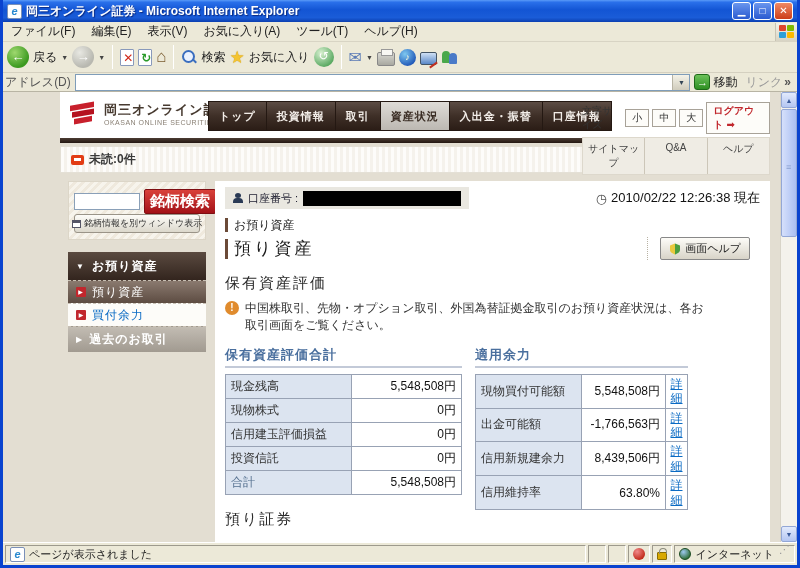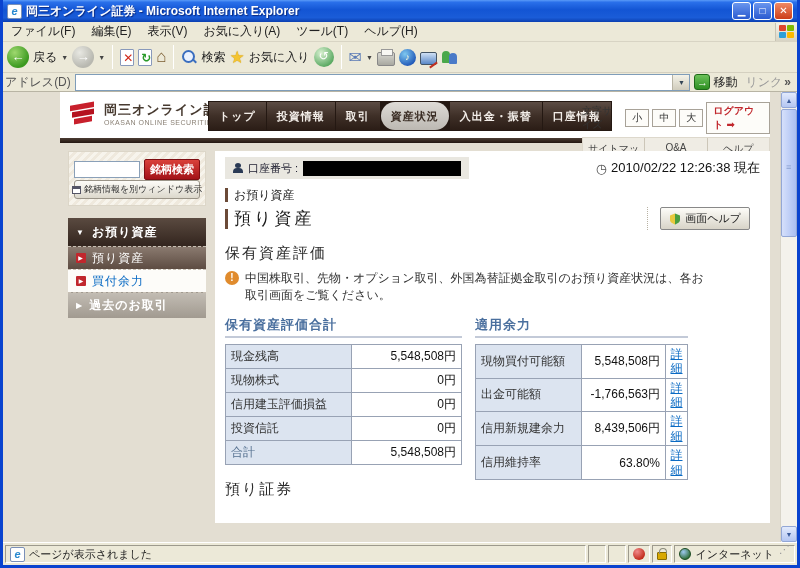--- a/index.html
+++ b/index.html
@@ -66,21 +66,21 @@
   .page { position:absolute; left:0; top:0; width:777px; height:451px; }
   .panel { position:absolute; left:57px; top:0; width:710px; }
 
   
   .site-header { background:#fff; height:46px; position:relative; border-bottom:0; }
   .logo { position:absolute; left:8px; top:7px; display:flex; align-items:center; gap:6px; }
   .logo-text .jp { font-size:13px; font-weight:bold; color:#473a30; letter-spacing:1px; }
   .logo-text .en { font-size:7px; color:#8a8075; letter-spacing:.5px; }
   .navtabs { position:absolute; left:148px; top:9px; display:flex; height:30px; background:#241812; padding:1px; gap:1px; }
   .navtab { background:linear-gradient(180deg,#5c4c44 0%,#3e2f27 50%,#2b1d16 100%); color:#f2ede8; font-size:11px; font-weight:bold; padding:0 10px; display:flex; align-items:center; letter-spacing:1px; }
-  .navtab.active { background:linear-gradient(180deg,#dedbd6,#bcb8b2); color:#3a2d24;border-radius:14px; }
+  .navtab.active { background:linear-gradient(180deg,#dedbd6,#bcb8b2); color:#3a2d24; }
   .hdr-right { position:absolute; right:0; top:10px; width:188px; }
   .fsize-row { display:flex; align-items:center; gap:3px; font-size:10px; color:#333; justify-content:flex-end; }
   .fsize-btn { border:1px solid #a8a298; background:#fdfcf9; padding:1px 6px; font-size:10px; color:#333; }
   .logout-btn { border:1px solid #a8a298; background:#fdfcf9; padding:1px 6px; font-size:10px; color:#c1272d; font-weight:bold; }
   .logout-btn .arr { color:#c1272d; }
   .subnav { margin-top:3px; display:flex; background:#efece4; border:1px solid #ddd8cc; }
   .subnav span { flex:1; text-align:center; font-size:10px; color:#444; padding:4px 0; border-left:1px solid #ccc6b8; }
   .subnav span:first-child { border-left:0; }
   .darkbar { height:5px; background:linear-gradient(180deg,#4c3c33,#241812); }
 
@@ -91,21 +91,21 @@
   .allitems { margin-left:auto; margin-right:55px; display:flex; align-items:center; gap:4px; border-left:1px dotted #b8b2a4; padding-left:10px; height:100%; }
   .doc-ico { width:9px; height:11px; border:1px solid #888; background:#fff; border-radius:1px 3px 1px 1px; }
   .allitems a { font-size:12px; color:#0b6bc4; text-decoration:underline; }
 
   
   .cols { display:flex; margin-top:8px; align-items:flex-start; }
   .sidebar { width:138px; margin-left:8px; flex:0 0 auto; }
   .search-panel { background:repeating-linear-gradient(135deg,#f7f4ec 0 3px,#efe9dd 3px 6px); border:1px solid #dcd6c8; padding:7px 5px 6px; }
   .search-row { display:flex; gap:4px; align-items:center; }
   .search-input { width:66px; height:17px; border:1px solid #8aa0b8; background:#fff; font-size:11px; padding:0 2px; }
-  .search-btn { background:linear-gradient(180deg,#d9413a,#a31218); color:#fff; font-size:11px; font-weight:bold; border:1px solid #7e0e12; border-radius:2px; padding:2px 5px; white-space:nowrap; }
+  .search-btn { background:linear-gradient(180deg,#d9413a,#a31218); color:#fff; font-size:15px; font-weight:bold; border:1px solid #7e0e12; border-radius:2px; padding:2px 5px; white-space:nowrap; }
   .winopen-btn { margin-top:0; width:100%; height:19px; background:linear-gradient(180deg,#fdfcf8,#dcd8cc); border:1px solid #9a9488; border-radius:3px; font-size:9px; color:#333; display:flex; align-items:center; justify-content:center; gap:3px; white-space:nowrap; }
   .win-ico { width:9px; height:8px; border:1px solid #556; border-top:3px solid #556; background:#fff; flex:0 0 auto; }
   .side-menu { margin-top:12px; }
   .sm-header { height:28px; background:linear-gradient(180deg,#5a4a40,#33251e); color:#fff; font-size:12px; font-weight:bold; display:flex; align-items:center; padding-left:8px; gap:7px; letter-spacing:1px; }
   .sm-header .tri { font-size:8px; }
   .sm-item { height:23px; display:flex; align-items:center; padding-left:8px; gap:6px; font-size:12px; border-top:1px dashed #c8c0b4; }
   .sm-item .mark { width:10px; height:10px; background:#c1272d; border-radius:1px; color:#fff; font-size:6px; line-height:10px; text-align:center; flex:0 0 auto; }
   .sm-item.sel { background:linear-gradient(180deg,#8a7a6f,#5d4c42); color:#fff; letter-spacing:1px; }
   .sm-item.link { background:#fdfcf9; }
   .sm-item.link a { color:#0b6bc4; letter-spacing:1px; text-decoration:none; }
@@ -271,20 +271,28 @@
             </div>
             <div class="subnav">
               <span>サイトマップ</span>
               <span>Q&amp;A</span>
               <span>ヘルプ</span>
             </div>
           </div>
         </div>
         <div class="darkbar"></div>
 
+        <div class="unread-bar">
+          <span class="unread-ico"></span>
+          <span class="unread-txt">未読:0件</span>
+          <span class="allitems">
+            <span class="doc-ico"></span>
+            <a href="#">全件</a>
+          </span>
+        </div>
 
         <div class="cols">
 
           <div class="sidebar">
             <div class="search-panel">
               <div class="search-row">
                 <input class="search-input" style="">
                 <button class="search-btn">銘柄検索</button>
               </div>
               <button class="winopen-btn">

